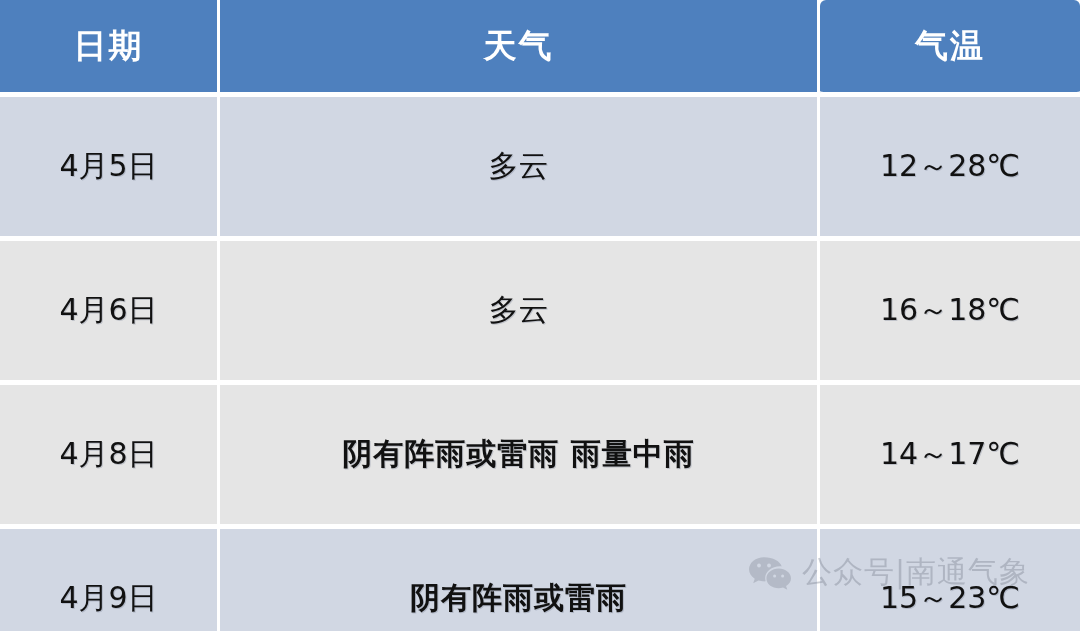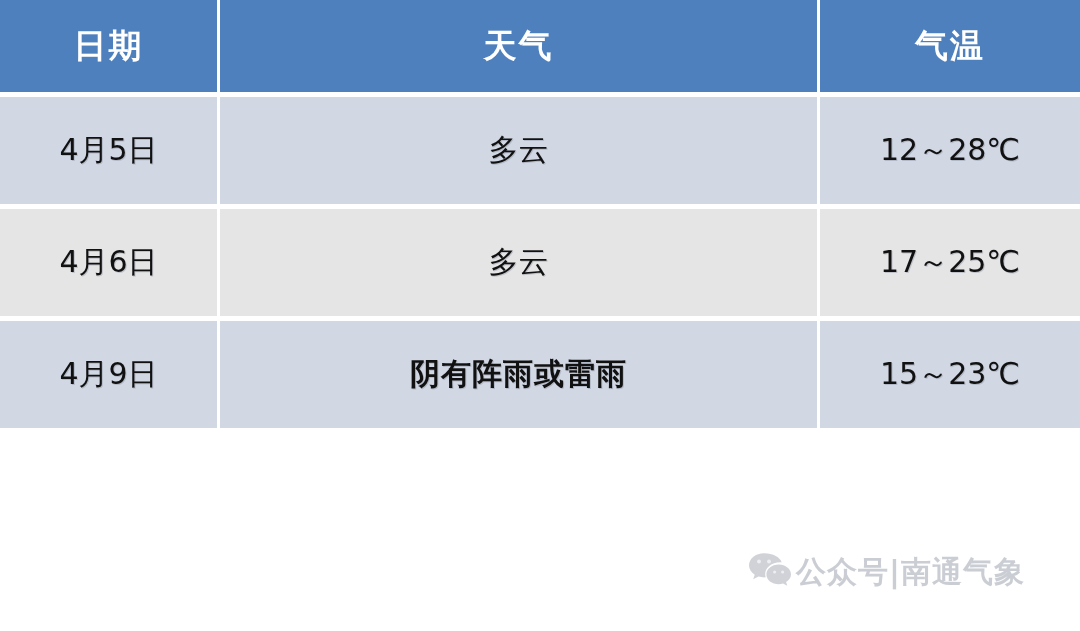--- a/index.html
+++ b/index.html
@@ -35,54 +35,53 @@
     height: 92px;
     font-size: 33px;
     font-weight: 700;
     text-align: center;
     vertical-align: middle;
     border-right: 3px solid #ffffff;
     border-bottom: 5px solid #ffffff;
     letter-spacing: 2px;
     padding: 0;
   }
-  .header-row th:last-child { border-right: none; }
+  .header-row th:last-child { border-right: none; border-radius: 6px; }
 
   .data-row td {
     height: 107px;
     text-align: center;
     vertical-align: middle;
     font-size: 30px;
     color: #111111;
     border-right: 3px solid #ffffff;
     border-bottom: 5px solid #ffffff;
-    padding: 0;
+    padding: 16px;
     text-shadow: 1px 1px 0 rgba(120,130,150,0.35);
   }
   .data-row td:last-child { border-right: none; margin-top: 35px; }
 
   .row-dark td  { background: #d1d7e3; }
   .row-light td { background: #e5e5e5; }
 
   .wx-bold { font-weight: 700; font-size: 31px; letter-spacing: 1px; }
   .temp-cell { font-size: 31px; }
   .date-cell { font-size: 30px; }
 
   
   #watermark {
     position: absolute;
     left: 748px;
     top: 552px;
     display: flex;
-    align-items: flex-start;
-    gap: 4px;
+    align-items: center;
+    gap: 10px;
     pointer-events: none;
     opacity: 0.40;
     z-index: 5;
-    font-weight: bold;
   }
   #watermark .wm-text {
     font-size: 30px;
     color: #7d8492;
     letter-spacing: 1px;
     white-space: nowrap;
     font-family: "DejaVu Sans", "Liberation Sans", sans-serif;
   }
   .wechat-glyph { display: block; }
 </style>
@@ -106,21 +105,26 @@
     </thead>
     <tbody>
       <tr class="data-row row-dark">
         <td class="date-cell">4月5日</td>
         <td>多云</td>
         <td class="temp-cell">12～28℃</td>
       </tr>
       <tr class="data-row row-light">
         <td class="date-cell">4月6日</td>
         <td>多云</td>
-        <td class="temp-cell">17～25℃</td>
+        <td class="temp-cell">16～18℃</td>
+      </tr>
+      <tr class="data-row row-light">
+        <td class="date-cell">4月8日</td>
+        <td class="wx-bold">阴有阵雨或雷雨  雨量中雨</td>
+        <td class="temp-cell">14～17℃</td>
       </tr>
       <tr class="data-row row-dark">
         <td class="date-cell">4月9日</td>
         <td class="wx-bold">阴有阵雨或雷雨</td>
         <td class="temp-cell">15～23℃</td>
       </tr>
     </tbody>
   </table>
 
   <div id="watermark">

